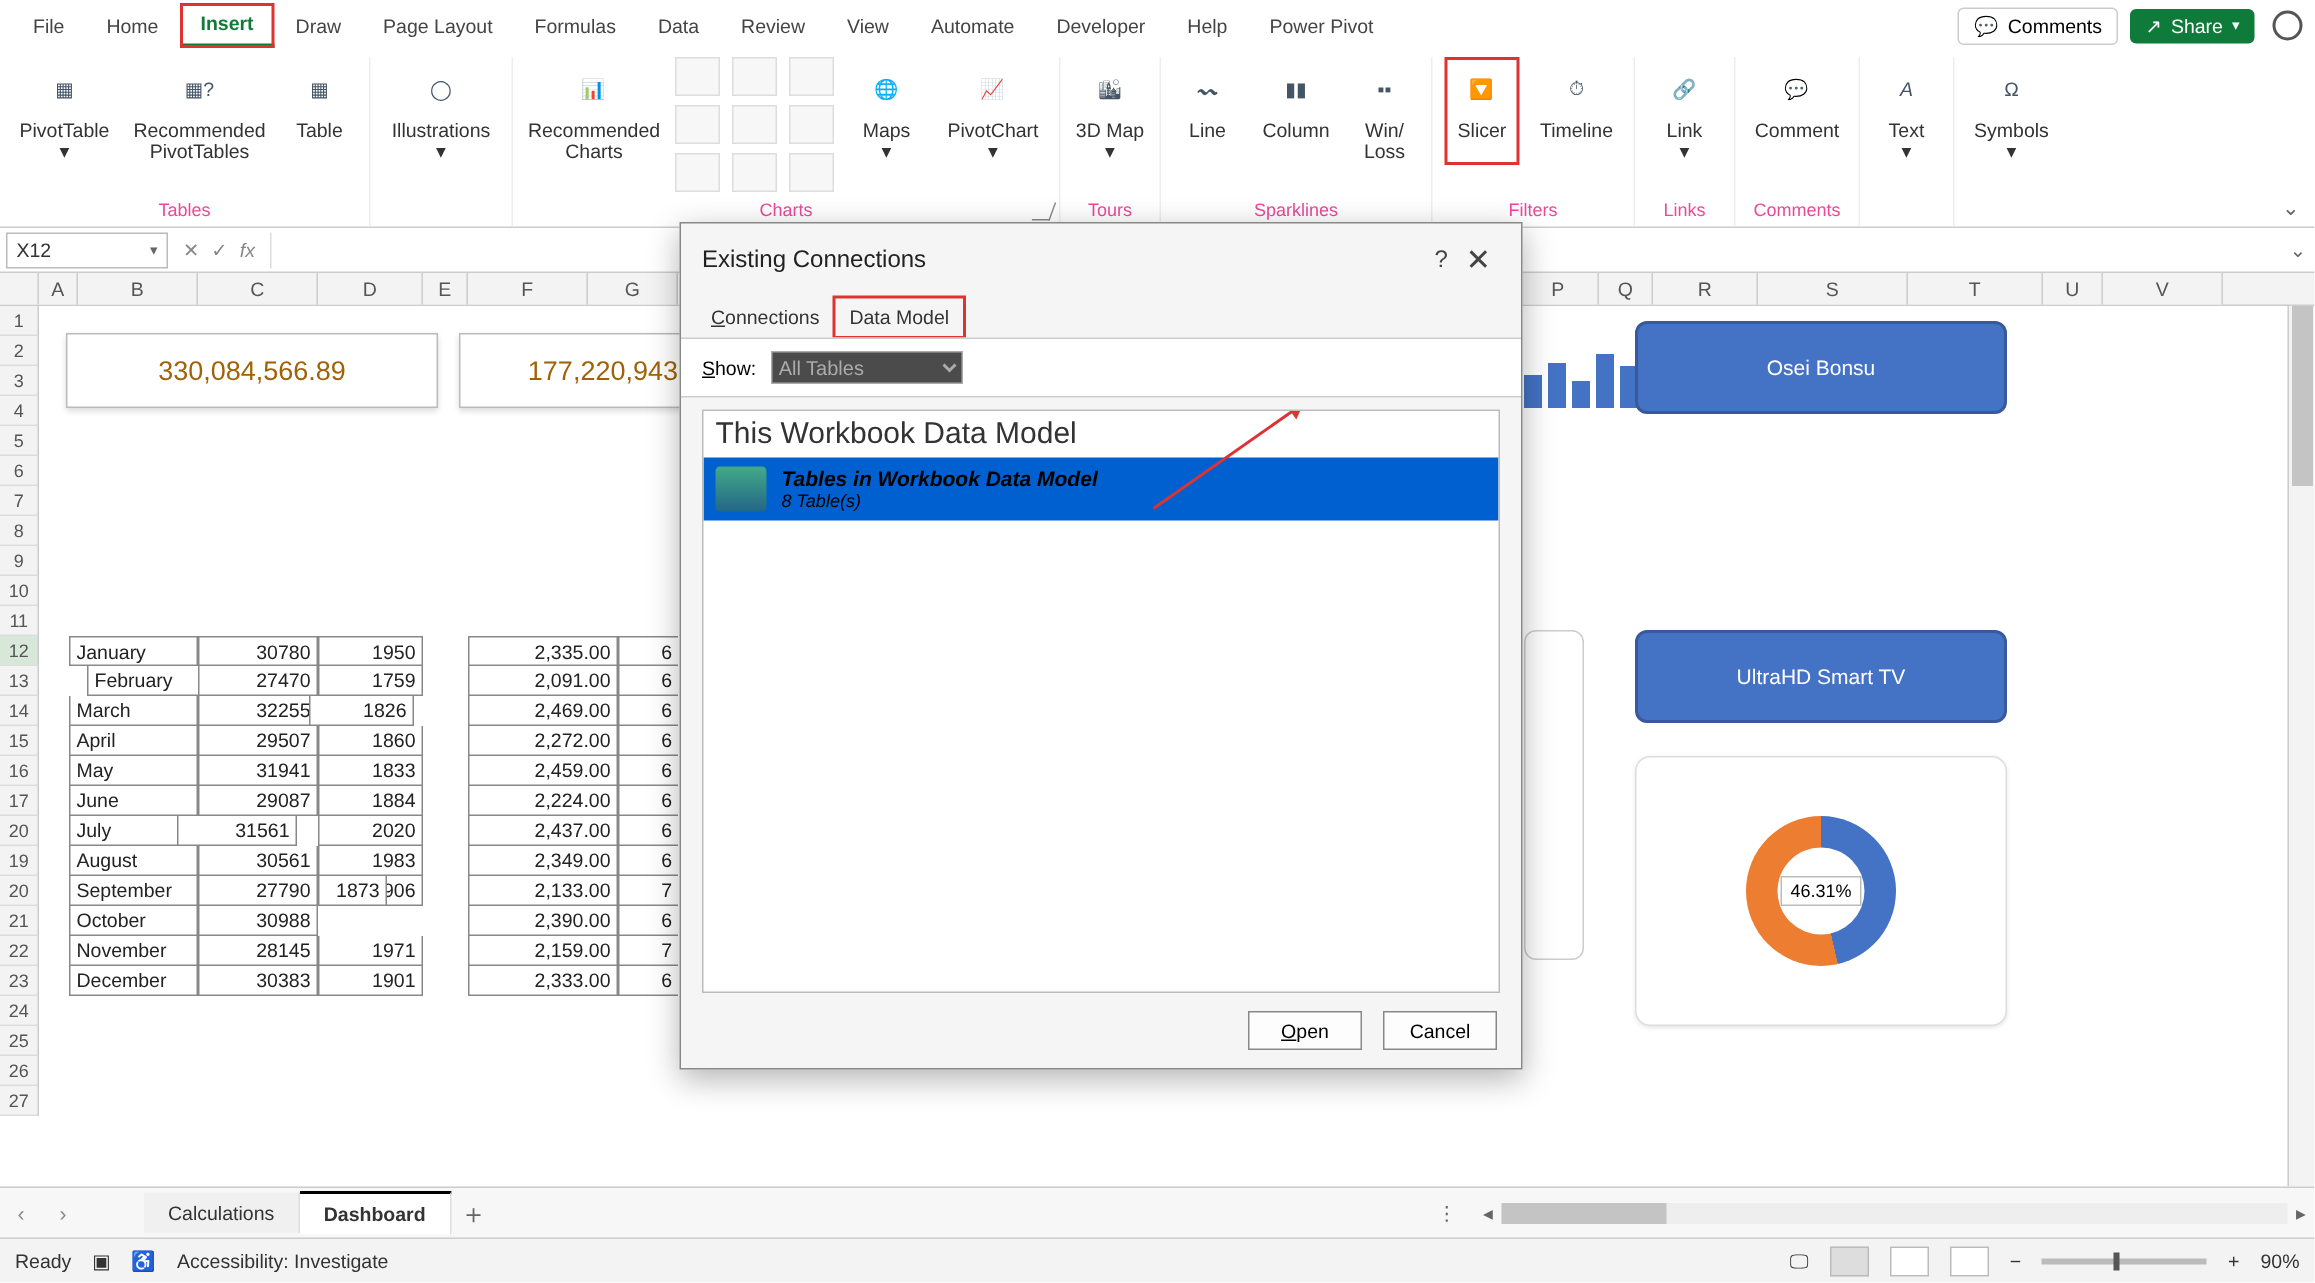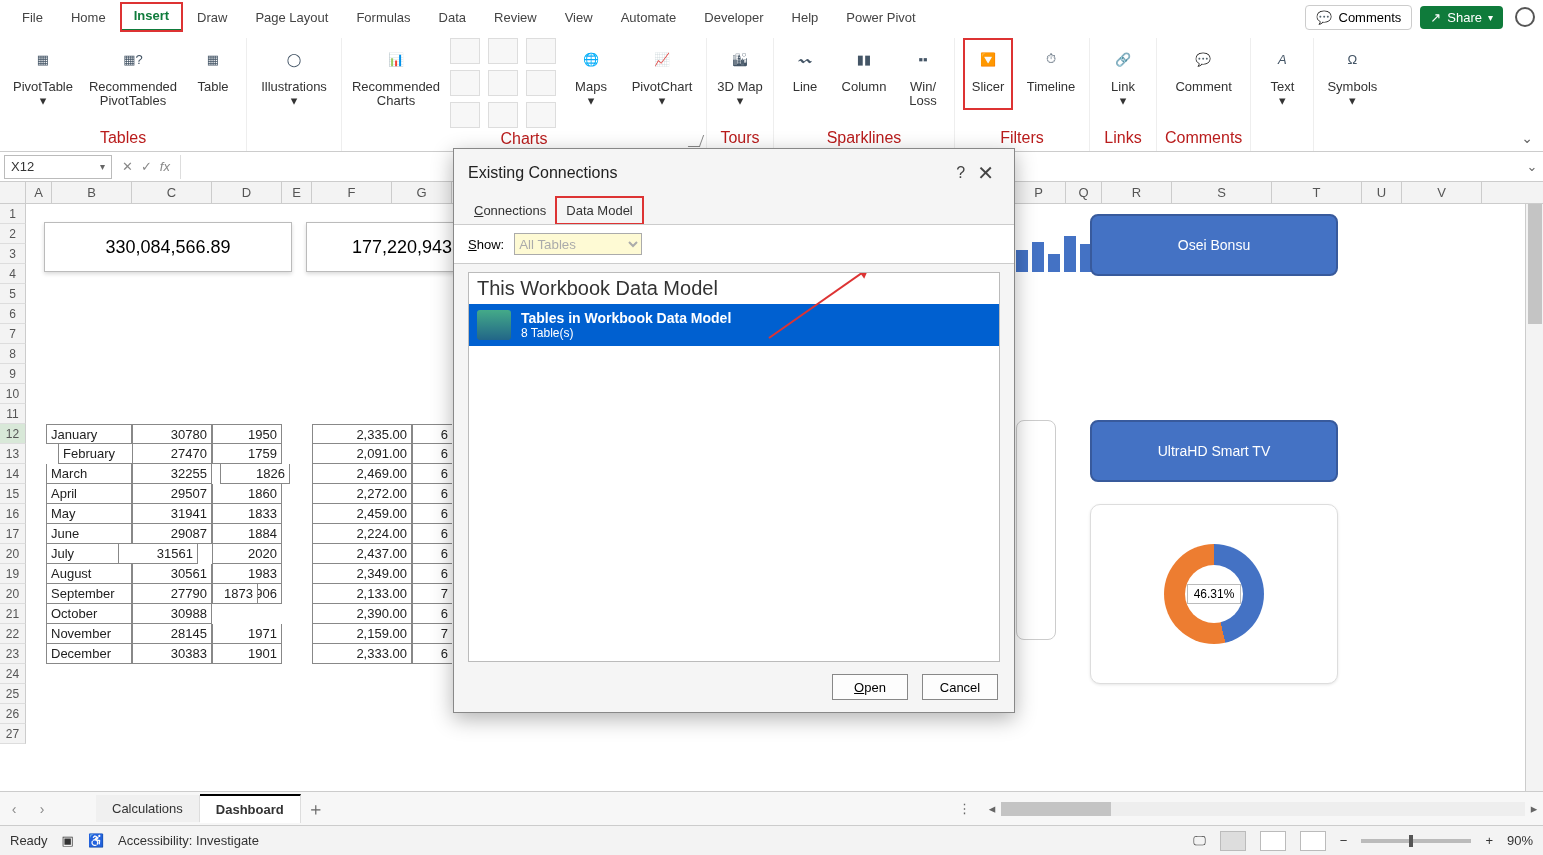--- a/index.html
+++ b/index.html
@@ -13,21 +13,21 @@
   .tabspacer { flex: 1; }
   .topbtn { display: inline-flex; align-items: center; gap: 6px; border: 1px solid #ccc; border-radius: 4px; padding: 4px 10px; margin-right: 8px; background: #fff; cursor: pointer; }
   .share { background: #0f7b3b; color: #fff; border: none; }
   .chev { font-size: 10px; }
   .userglyph { width: 20px; height: 20px; border: 2px solid #555; border-radius: 50%; position: relative; margin-left: 4px; cursor:pointer; }
 
   
   .ribbon { display: flex; border-bottom: 1px solid #ccc; height: 118px; padding-top: 4px; }
   .group { display: flex; flex-direction: column; align-items: center; padding: 0 8px; position: relative; }
   .group + .group { border-left: 1px solid #eee; }
-  .group-label { color: #b91c1c; font-size: 16px; margin-top: auto; padding: 2px 0 4px; }
+  .group-label { color: #ec4899; font-size: 12px; margin-top: auto; padding: 2px 0 4px; }
   .group-body { display: flex; align-items: flex-start; gap: 8px; }
   .rbtn { display: flex; flex-direction: column; align-items: center; width: 70px; text-align: center; gap: 4px; cursor: pointer; color: #333; font-size: 13px; padding-top: 4px; }
   .rbtn .ico { width: 34px; height: 34px; display:flex; align-items:center; justify-content:center; color:#456; }
   .rbtn .lbl { line-height: 1.1; min-height: 30px; text-align: center; }
   .rbtn.highlight { outline: 2px solid #d33; outline-offset: -2px; }
   .minicol { display:flex; flex-direction:column; gap:6px; }
   .mini { width: 30px; height: 26px; background:#f7f7f7; border:1px solid #ddd; }
   .pop { position:absolute; right:4px; bottom:4px; width:12px; height:12px; border:1px solid #888; border-top:none; border-left:none; transform: skewX(-20deg);}
   .ribbon-collapse { position:absolute; right:10px; bottom:6px; color:#666; cursor:pointer; font-size:14px;}
   .ribbon-wrap { position:relative; }
@@ -46,21 +46,21 @@
   .corner { width:26px; border-right:1px solid #ccc; background:#f3f3f3;}
   .ch { border-right:1px solid #ccc; text-align:center; color:#555; font-size:13px; display:flex; align-items:center; justify-content:center; background:#f3f3f3;}
 
   
   .gridwrap { position:relative; height:548px; overflow:hidden; }
   .rows { position:absolute; left:0; top:0; width:26px; }
   .rh { height:20px; border-bottom:1px solid #ddd; border-right:1px solid #ccc; text-align:center; background:#f3f3f3; color:#555; font-size:12px; line-height:20px;}
   .rh.sel { background:#d8e8d8; }
   .cells { position:absolute; left:26px; top:0; right:0; bottom:0; }
 
-  .valuebox { position:absolute; border:1px solid #bbb; box-shadow: 0 2px 4px rgba(0,0,0,0.15); background:#fff; display:flex; align-items:center; justify-content:center; font-size:18px; color:#000000;}
+  .valuebox { position:absolute; border:1px solid #bbb; box-shadow: 0 2px 4px rgba(0,0,0,0.15); background:#fff; display:flex; align-items:center; justify-content:center; font-size:18px; color:#a16207;}
   .tblcell { position:absolute; height:20px; border:1px solid #888; border-top:none; display:flex; align-items:center; padding:0 4px; font-size:13px; color:#222; background:#fff;}
   .tblcell.num { justify-content:flex-end; }
   .tblcell.firstrow { border-top:1px solid #888; }
 
   .pillbtn { position:absolute; background:#4472c4; color:#fff; border-radius:8px; display:flex; align-items:center; justify-content:center; font-size:14px; border:2px solid #385a9c; cursor:pointer;}
   .chartbars { position:absolute; display:flex; align-items:flex-end; gap:4px;}
   .chartbars div { width:12px; background:#4472c4;}
   .donutbox { position:absolute; border:1px solid #ddd; border-radius:10px; background:#fff; box-shadow:0 1px 3px rgba(0,0,0,0.1); display:flex; align-items:center; justify-content:center;}
   .donut { width:100px; height:100px; border-radius:50%; background: conic-gradient(#4472c4 0deg 167deg, #ed7d31 167deg 360deg); display:flex; align-items:center; justify-content:center;}
   .donut::before { content:""; width:58px; height:58px; background:#fff; border-radius:50%; position:absolute;}
@@ -71,25 +71,25 @@
   .dialog { position:absolute; left:453px; top:148px; width:562px; height:565px; background:#f5f5f5; border:1px solid #888; box-shadow:0 6px 20px rgba(0,0,0,0.3); z-index:100; display:flex; flex-direction:column;}
   .dlg-title { padding:10px 14px; font-size:16px; color:#222; display:flex; align-items:center;}
   .dlg-title .sp { flex:1;}
   .dlg-title .icn { cursor:pointer; color:#444; font-size:16px; padding:2px 6px;}
   .dlg-sub { padding:6px 14px 10px; color:#333; font-size:13px;}
   .dlg-tabs { display:flex; padding:0 10px; gap:0;}
   .dlg-tab { padding:6px 10px; cursor:pointer; color:#333;}
   .dlg-tab.highlight { outline:2px solid #d33; outline-offset:-1px;}
   .dlg-tab .ul { text-decoration: underline; }
   .dlg-filter { background:#fff; border-top:1px solid #ccc; border-bottom:1px solid #ccc; padding:8px 14px; display:flex; align-items:center; gap:10px;}
-  .dlg-filter select { width:128px; height:22px; border:1px solid #888; color:#888; background:#fef9c3;}
+  .dlg-filter select { width:128px; height:22px; border:1px solid #888; color:#888; background:#000000;}
   .dlg-filter .lbl .ul { text-decoration: underline; }
   .dlg-list { margin:8px 14px 0; border:1px solid #bbb; background:#fff; flex:1; overflow:auto;}
   .dlg-list-hdr { padding:4px 8px; font-size:20px; color:#333;}
-  .dlg-item { display:flex; align-items:center; gap:10px; padding:6px 8px; background:#0060d0; color:#ffffff; cursor:pointer;}
+  .dlg-item { display:flex; align-items:center; gap:10px; padding:6px 8px; background:#0060d0; color:#000000; cursor:pointer;font-style:italic;}
   .dlg-item .cube { width:34px; height:30px; background:linear-gradient(#4a8, #268); border-radius:3px;}
   .dlg-item .txt1 { font-weight:bold; font-size:14px;}
   .dlg-item .txt2 { font-size:12px;}
   .arrow { position:absolute; width:120px; height:2px; background:#d33; transform-origin:left center;}
   .arrow::after { content:""; position:absolute; right:-2px; top:-5px; width:0; height:0; border-left:10px solid #d33; border-top:6px solid transparent; border-bottom:6px solid transparent;}
   .dlg-btns { display:flex; justify-content:flex-end; gap:14px; padding:12px 16px;}
   .dlg-btn { width:76px; height:26px; border:1px solid #888; background:#fdfdfd; cursor:pointer; display:flex; align-items:center; justify-content:center;}
   .dlg-btn .ul { text-decoration: underline; }
 
   
@@ -380,21 +380,21 @@
         <div class="tblcell num firstrow" style="left: 186px; top: 220px; width: 70px;">1950</div>
         <div class="tblcell num firstrow" style="left: 286px; top: 220px; width: 100px;">2,335.00</div>
         <div class="tblcell num firstrow" style="left: 386px; top: 220px; width: 40px; border-right: none;">6</div>
         <div class="tblcell" style="left: 20px; top: 240px; width: 86px; margin-left: 12px;">February</div>
         <div class="tblcell num" style="left: 106px; top: 240px; width: 80px;">27470</div>
         <div class="tblcell num" style="left: 186px; top: 240px; width: 70px;">1759</div>
         <div class="tblcell num" style="left: 286px; top: 240px; width: 100px;">2,091.00</div>
         <div class="tblcell num" style="left: 386px; top: 240px; width: 40px; border-right: none;">6</div>
         <div class="tblcell" style="left: 20px; top: 260px; width: 86px;">March</div>
         <div class="tblcell num" style="left: 106px; top: 260px; width: 80px;">32255</div>
-        <div class="tblcell num" style="left: 194px; top: 260px; width: 70px;">1826</div>
+        <div class="tblcell num" style="left: 180px; top: 260px; width: 70px;">1826</div>
         <div class="tblcell num" style="left: 286px; top: 260px; width: 100px;">2,469.00</div>
         <div class="tblcell num" style="left: 386px; top: 260px; width: 40px; border-right: none;">6</div>
         <div class="tblcell" style="left: 20px; top: 280px; width: 86px;">April</div>
         <div class="tblcell num" style="left: 106px; top: 280px; width: 80px;">29507</div>
         <div class="tblcell num" style="left: 186px; top: 280px; width: 70px;">1860</div>
         <div class="tblcell num" style="left: 286px; top: 280px; width: 100px;">2,272.00</div>
         <div class="tblcell num" style="left: 386px; top: 280px; width: 40px; border-right: none;">6</div>
         <div class="tblcell" style="left: 20px; top: 300px; width: 86px;">May</div>
         <div class="tblcell num" style="left: 106px; top: 300px; width: 80px;">31941</div>
         <div class="tblcell num" style="left: 186px; top: 300px; width: 70px;">1833</div>

